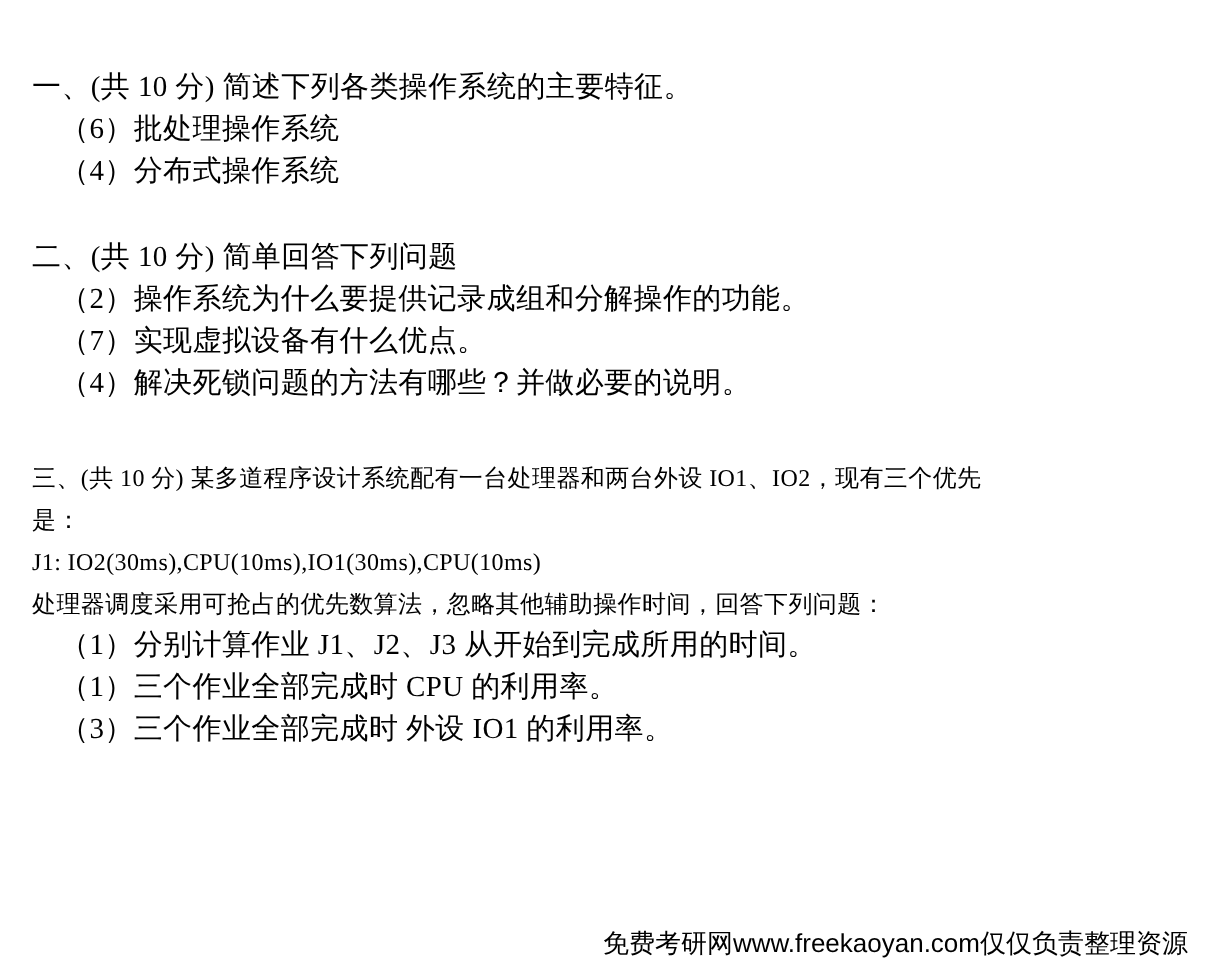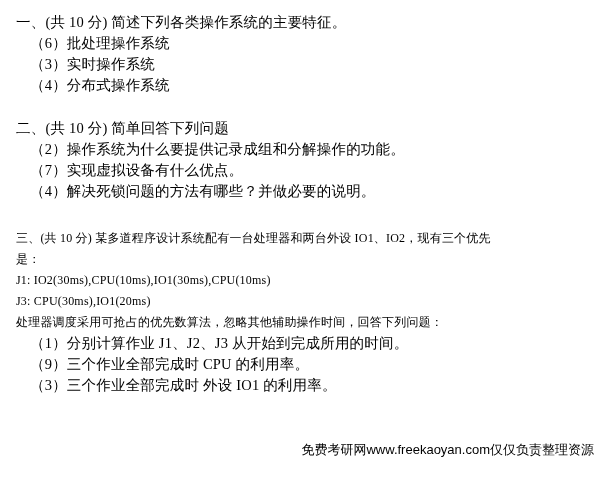--- a/index.html
+++ b/index.html
@@ -13,20 +13,21 @@
     font-family: "Liberation Serif", "DejaVu Serif", serif;
     color: #000000;
     overflow: hidden;
   }
   .page {
     position: relative;
     width: 604px;
     height: 462px;
     box-sizing: border-box;
     padding: 12px 14px 0 16px;
+    margin-top: 22px;
   }
   .section {
     margin-bottom: 0;
   }
   .q-head {
     font-size: 14.5px;
     line-height: 21px;
     letter-spacing: 0.2px;
     white-space: nowrap;
   }
@@ -58,41 +59,39 @@
   }
 </style>
 </head>
 <body>
 
 <div class="page">
 
   <div class="section">
     <div class="q-head">一、(共 10 分) 简述下列各类操作系统的主要特征。</div>
     <div class="q-item">（6）批处理操作系统</div>
-    <div class="q-item">（3）实时操作系统</div>
     <div class="q-item">（4）分布式操作系统</div>
   </div>
 
   <div class="gap-md"></div>
 
   <div class="section">
     <div class="q-head">二、(共 10 分) 简单回答下列问题</div>
     <div class="q-item">（2）操作系统为什么要提供记录成组和分解操作的功能。</div>
     <div class="q-item">（7）实现虚拟设备有什么优点。</div>
     <div class="q-item">（4）解决死锁问题的方法有哪些？并做必要的说明。</div>
   </div>
 
   <div class="gap-lg"></div>
 
   <div class="section">
     <div class="q-line">三、(共 10 分) 某多道程序设计系统配有一台处理器和两台外设 IO1、IO2，现有三个优先</div>
     <div class="q-line">是：</div>
     <div class="q-line">J1: IO2(30ms),CPU(10ms),IO1(30ms),CPU(10ms)</div>
-    <div class="q-line">J3: CPU(30ms),IO1(20ms)</div>
     <div class="q-line">处理器调度采用可抢占的优先数算法，忽略其他辅助操作时间，回答下列问题：</div>
     <div class="q-item">（1）分别计算作业 J1、J2、J3 从开始到完成所用的时间。</div>
-    <div class="q-item">（9）三个作业全部完成时 CPU 的利用率。</div>
+    <div class="q-item">（1）三个作业全部完成时 CPU 的利用率。</div>
     <div class="q-item">（3）三个作业全部完成时 外设 IO1 的利用率。</div>
   </div>
 
   <div class="footer">免费考研网www.freekaoyan.com仅仅负责整理资源</div>
 
 </div>
 
 </body></html>

